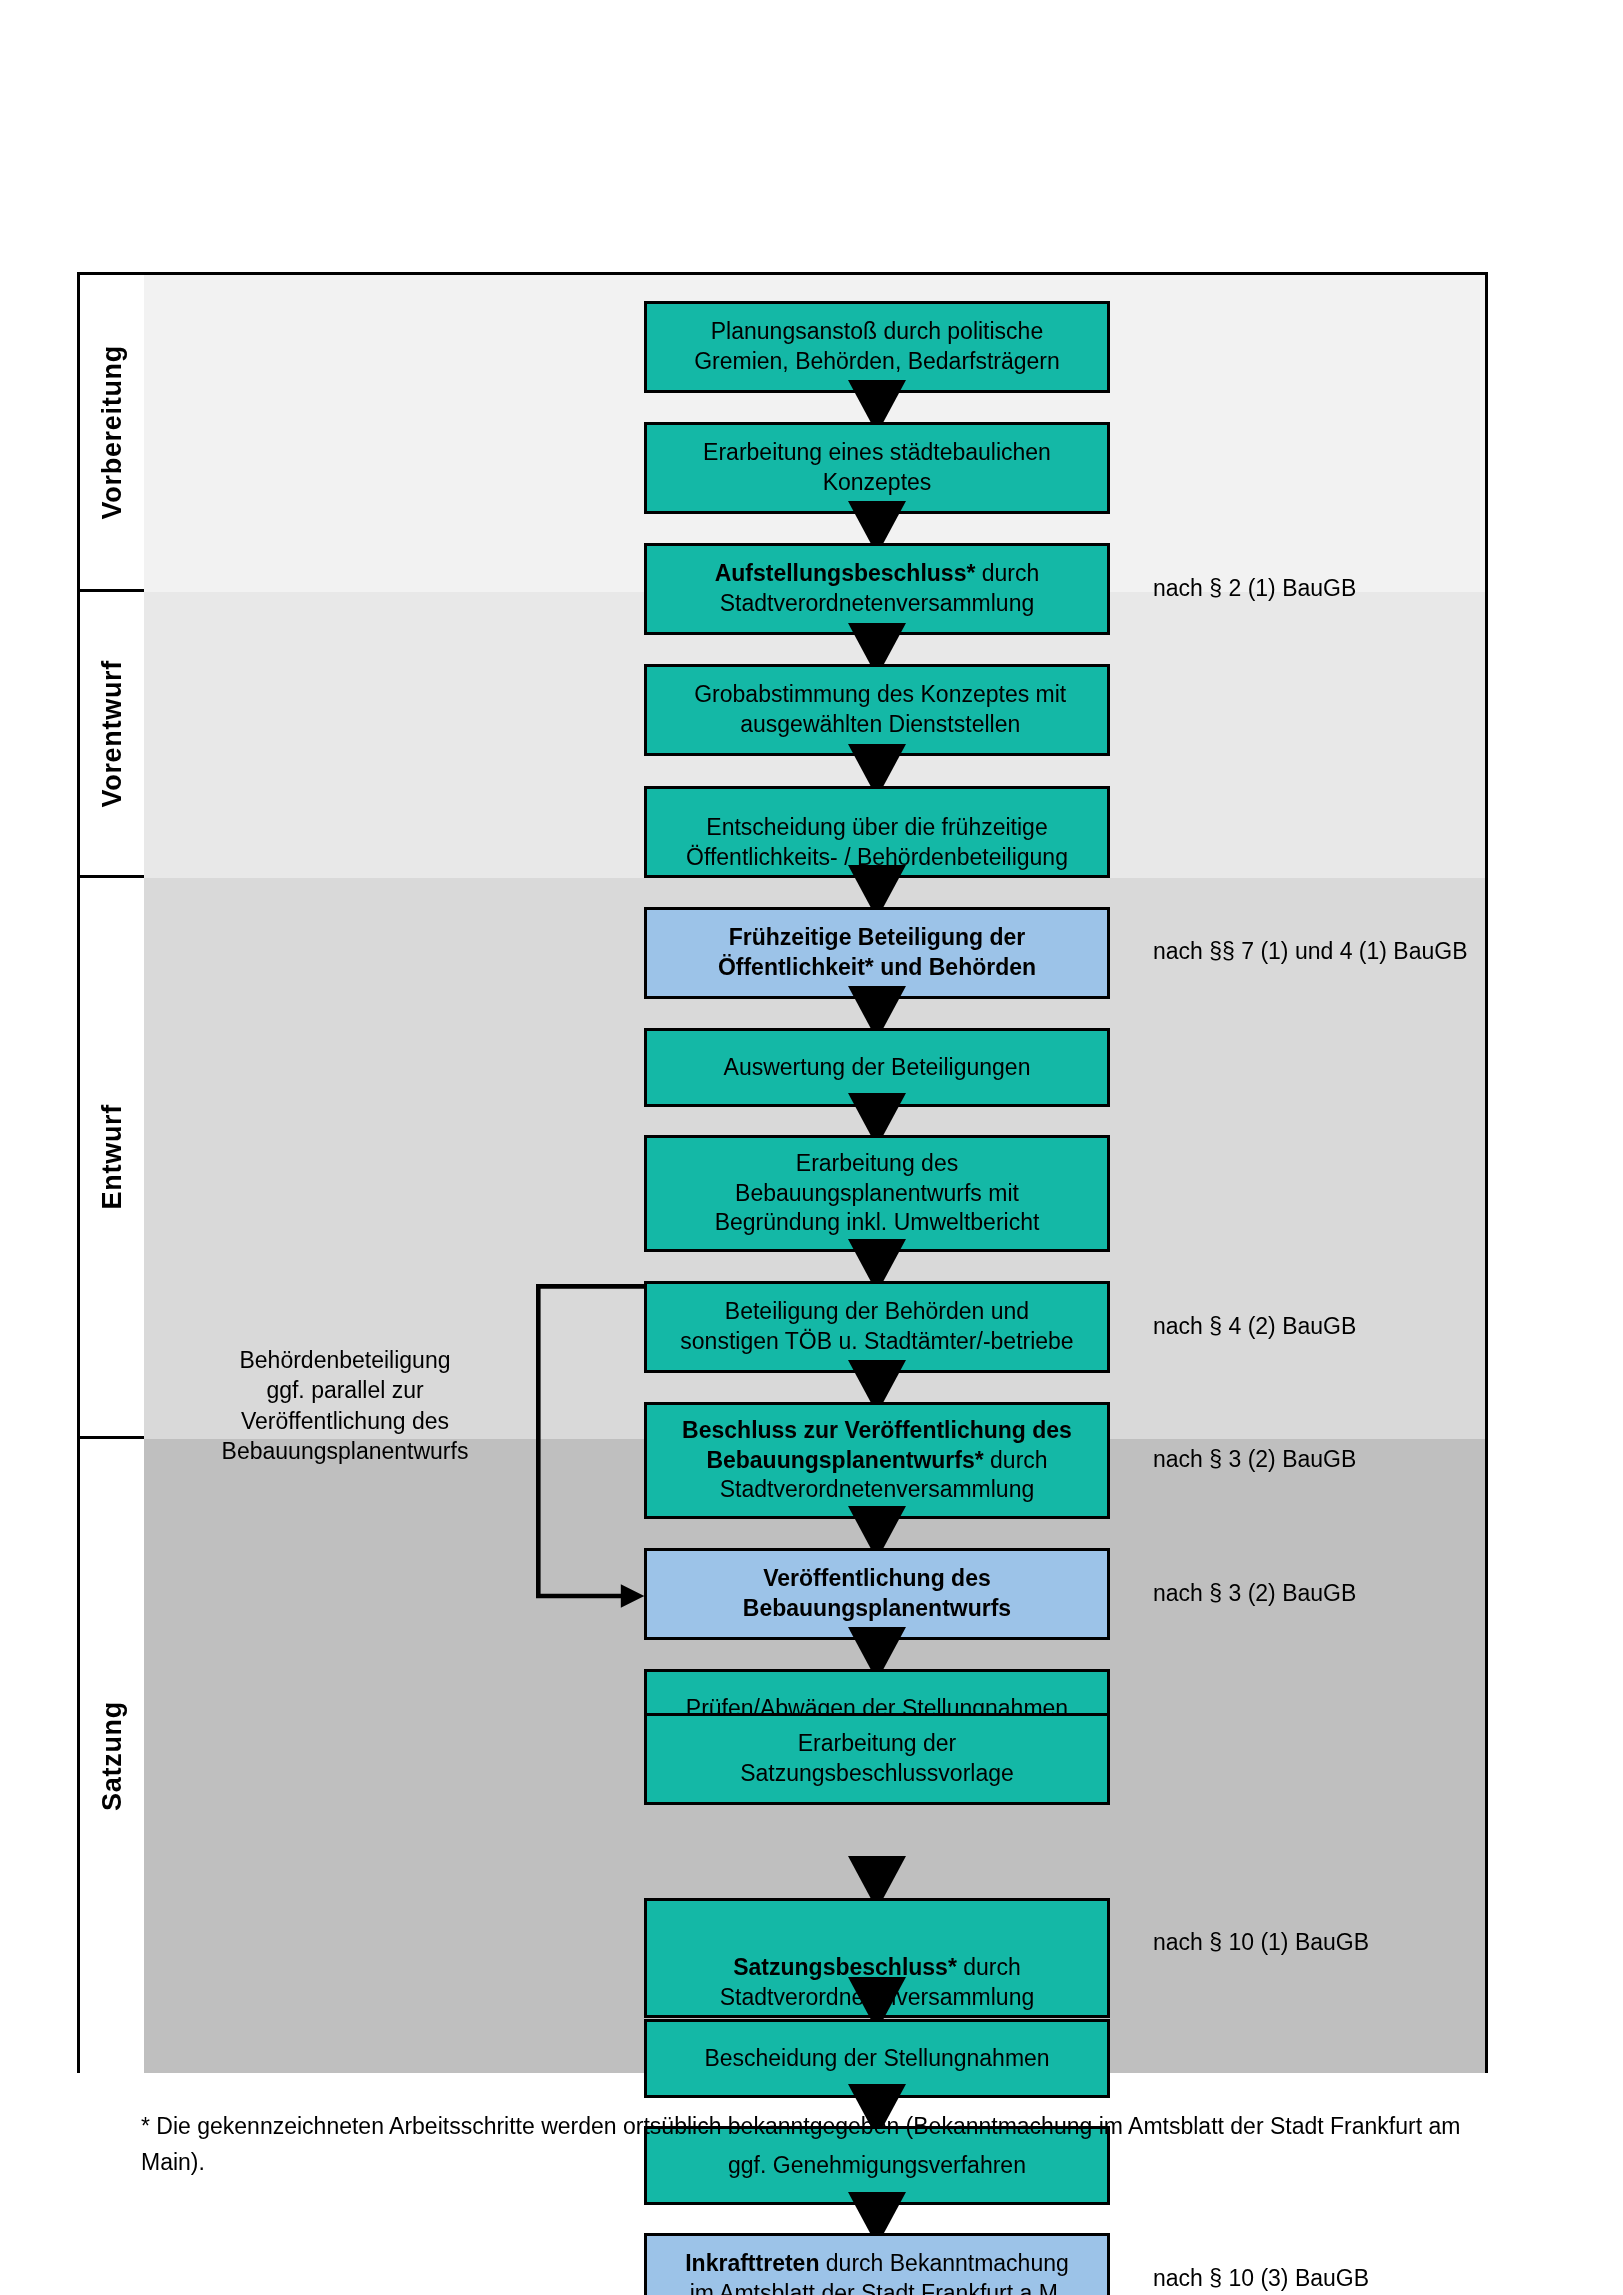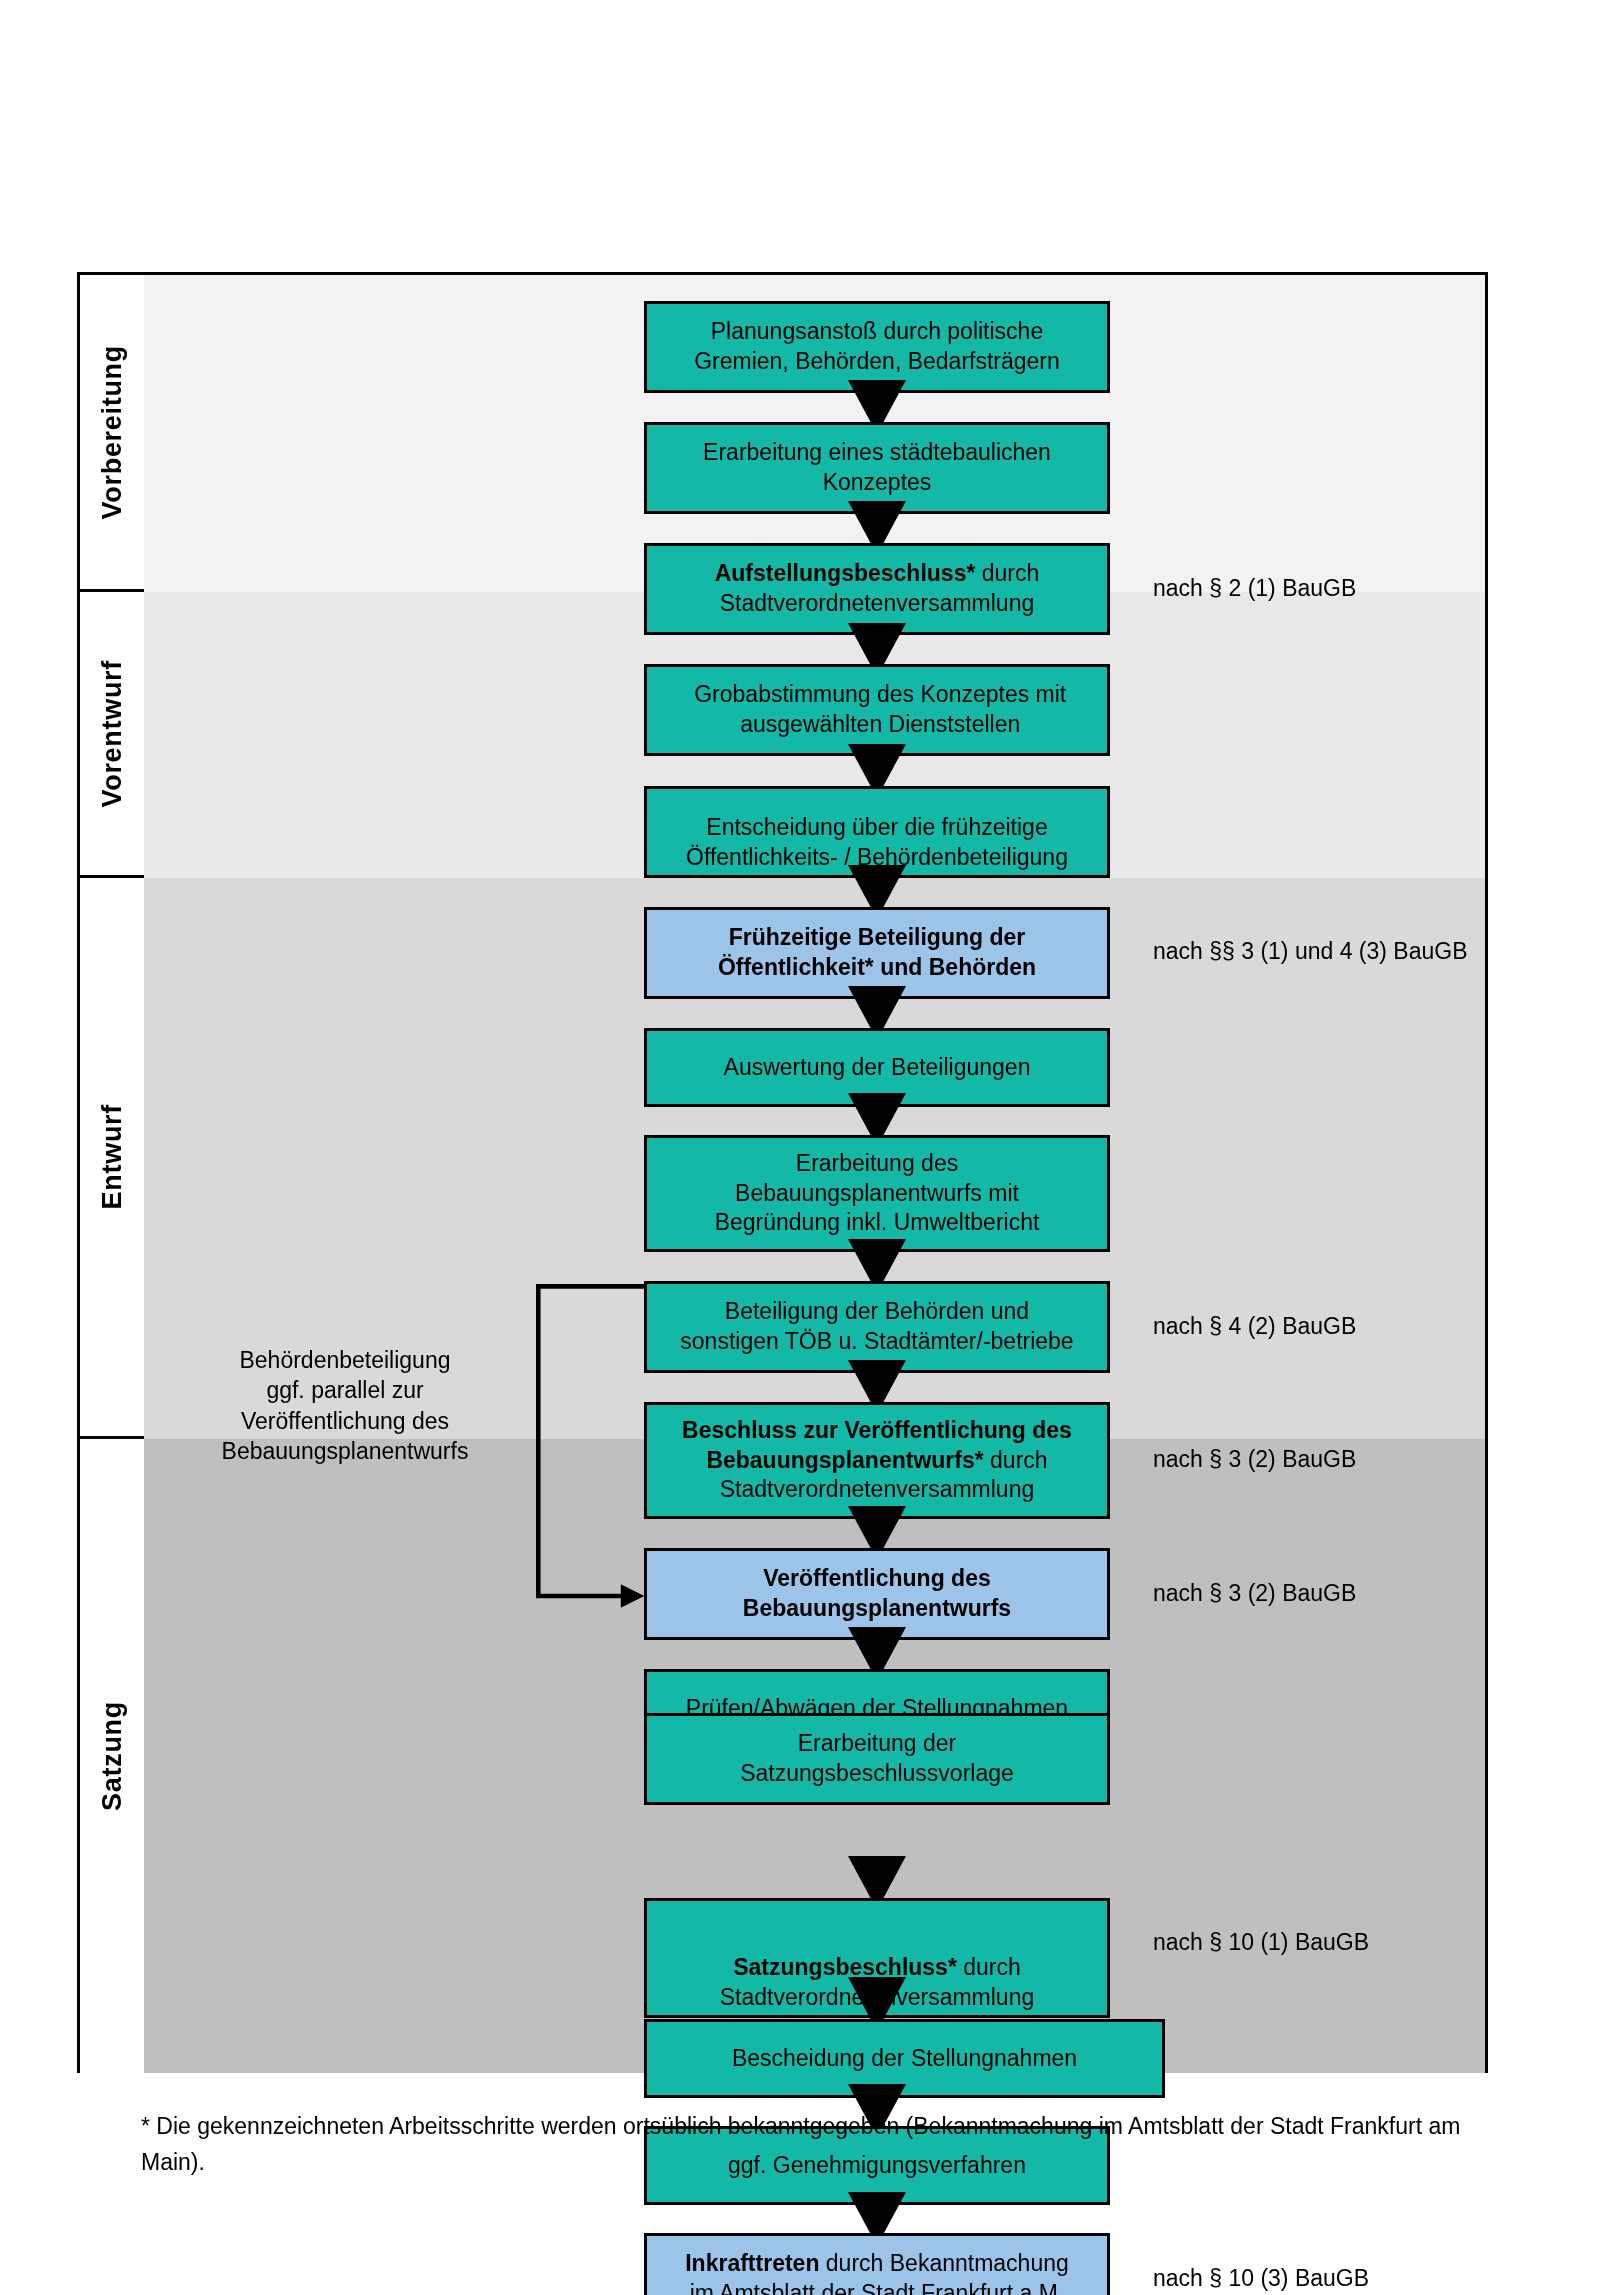--- a/index.html
+++ b/index.html
@@ -228,40 +228,40 @@
         </div>
       </div>
       <div class="darrow" style="left: 768px; top: 1581px; border-top-width: 54px;"></div>
       <div class="pbox" style="left: 564px; width: 466px; top: 1623px; height: 120px; align-items: flex-end;">
         <div>
           <span class="ln"><b>Satzungsbeschluss*</b> durch</span>
           <span class="ln">Stadtverordnetenversammlung</span>
         </div>
       </div>
       <div class="darrow" style="left: 768px; top: 1702px; border-top-width: 54px;"></div>
-      <div class="pbox" style="left: 564px; width: 521px; top: 1744px; height: 79px;">
+      <div class="pbox" style="left: 564px; width: 466px; top: 1744px; height: 79px;">
         <div>
           <span class="ln">Bescheidung der Stellungnahmen</span>
         </div>
       </div>
       <div class="darrow" style="left: 768px; top: 1809px; border-top-width: 54px;"></div>
       <div class="pbox" style="left: 564px; width: 466px; top: 1851px; height: 79px;">
         <div>
           <span class="ln">ggf. Genehmigungsverfahren</span>
         </div>
       </div>
       <div class="darrow" style="left: 768px; top: 1917px; border-top-width: 54px;"></div>
       <div class="pbox blue" style="left: 564px; width: 466px; top: 1958px; height: 92px;">
         <div>
           <span class="ln"><b>Inkrafttreten</b> durch Bekanntmachung</span>
           <span class="ln">im Amtsblatt der Stadt Frankfurt a.M.</span>
         </div>
       </div>
       <div class="legalref" style="left: 1073px; top: 300px;">nach § 2 (1) BauGB</div>
-      <div class="legalref" style="left: 1073px; top: 663px;">nach §§ 3 (1) und 4 (3) BauGB</div>
+      <div class="legalref" style="left: 1073px; top: 663px;">nach §§ 7 (1) und 4 (1) BauGB</div>
       <div class="legalref" style="left: 1073px; top: 1038px;">nach § 4 (2) BauGB</div>
       <div class="legalref" style="left: 1073px; top: 1171px;">nach § 3 (2) BauGB</div>
       <div class="legalref" style="left: 1073px; top: 1305px;">nach § 3 (2) BauGB</div>
       <div class="legalref" style="left: 1073px; top: 1654px;">nach § 10 (1) BauGB</div>
       <div class="legalref" style="left: 1073px; top: 1990px;">nach § 10 (3) BauGB</div>
     </div>
 </div>
 
 <div id="footnote">* Die gekennzeichneten Arbeitsschritte werden ortsüblich bekanntgegeben (Bekanntmachung im Amtsblatt  der Stadt Frankfurt am Main).</div>
 

